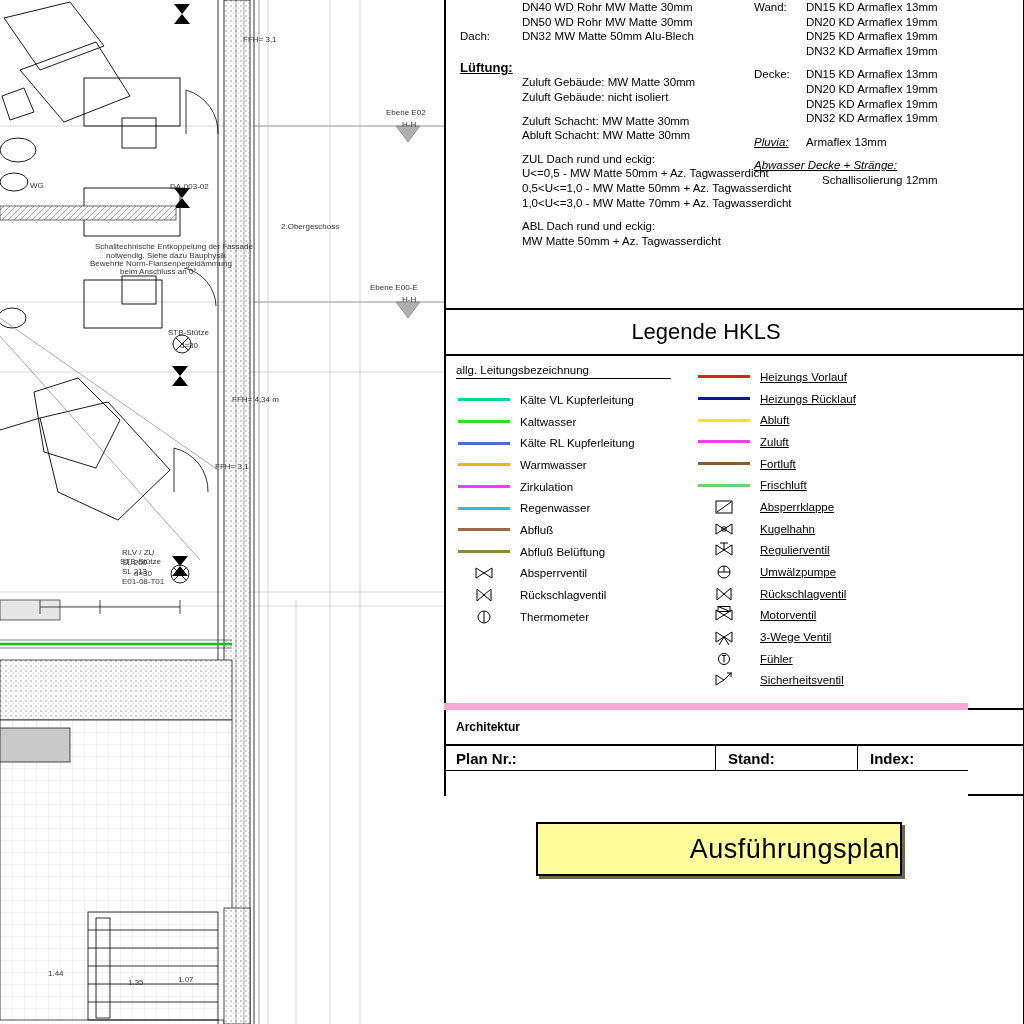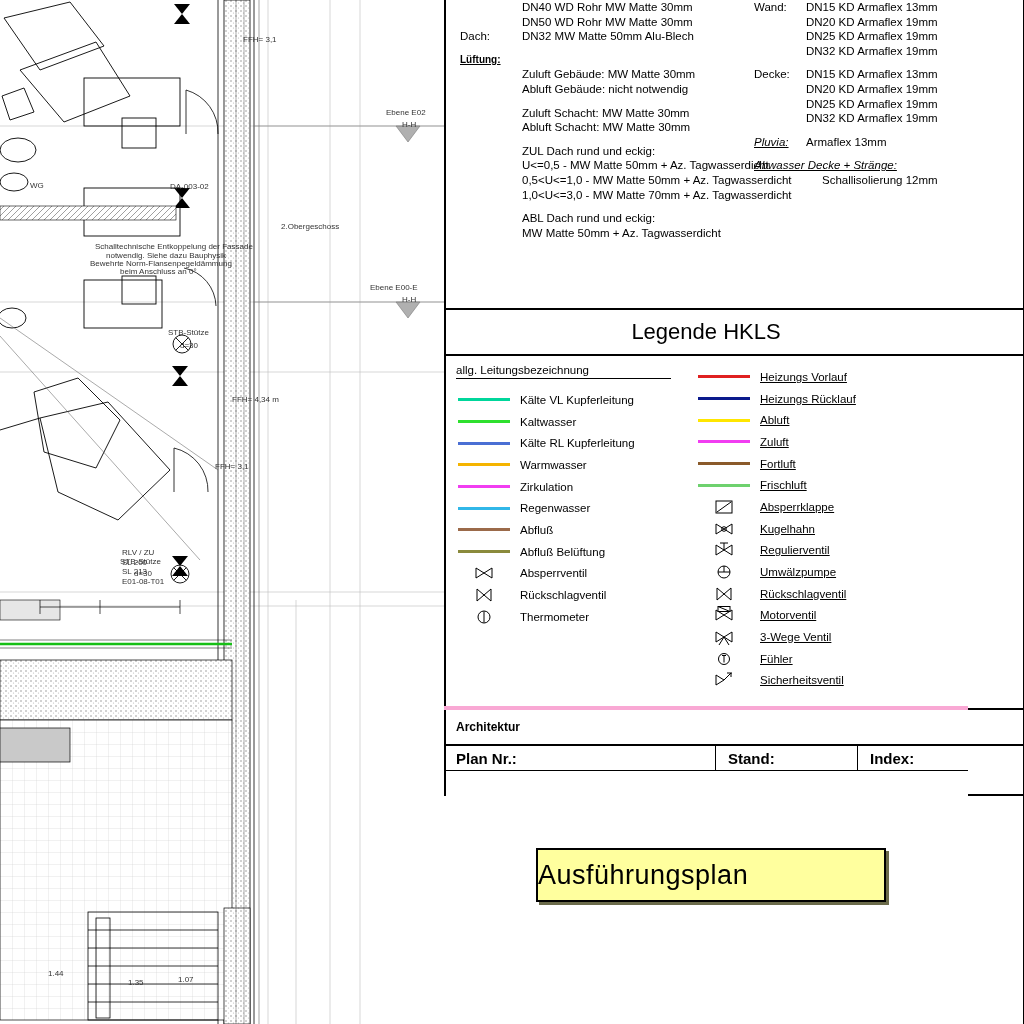--- a/index.html
+++ b/index.html
@@ -52,24 +52,25 @@
     position: absolute;
     left: 310px; top: 0px;
     width: 262px;
   }
   .note-line {
     font-size: 11.5px;
     line-height: 14.6px;
     white-space: pre;
   }
   .note-head {
-    font-size: 10px;
+    font-size: 13px;
     line-height: 14.6px;
     font-weight: bold;
     text-decoration: underline;
+    margin-top: 8px;
   }
   .note-ital {
     font-size: 11.5px;
     line-height: 14.6px;
     font-style: italic;
     text-decoration: underline;
   }
   .note-gap { height: 9px; }
   .lbl-col {
     display: inline-block;
@@ -102,21 +103,21 @@
     border-bottom: 2px solid #000;
     box-sizing: border-box;
   }
 
   
   .legend-body {
     position: absolute;
     left: 0; top: 356px;
     width: 524px;
     height: 354px;
-    border-bottom: 4px solid #f9a8d4;
+    border-bottom: 7px solid #f9a8d4;
     box-sizing: border-box;
   }
   .legend-body-fill {
     position: absolute;
     left: 524px; top: 356px;
     width: 56px; height: 354px;
     border-bottom: 2px solid #000;
     box-sizing: border-box;
   }
   .leg-col-a { position: absolute; left: 12px; top: 8px; width: 240px; }
@@ -203,29 +204,30 @@
     left: 524px; top: 746px;
     width: 56px; height: 50px;
     border-bottom: 2px solid #000;
     box-sizing: border-box;
   }
 
   
   .stamp {
     position: absolute;
     left: 92px;
-    top: 848px;
+    top: 822px;
     width: 346px;
     height: 50px;
     background: #ffff9e;
     border: 2px solid #000;
     box-shadow: 3px 3px 0 #6b6b4a;
     display: flex;
     align-items: center;
-    justify-content: flex-start;
+    justify-content: flex-end;
+    padding-left: 16px;
   }
   .stamp span { font-size: 27px; letter-spacing: 0.5px; }
 
   
   .panel-right-rule {
     position: absolute;
     left: 579px; top: 0;
     width: 0; height: 1024px;
     border-left: 1px solid #000;
   }
@@ -408,21 +410,21 @@
   <div class="panel-right-rule"></div>
 
   <div class="notes">
     <div class="col-left" id="notes-left">
         <div class="note-line"><span class="lbl-col"></span><span>DN40 WD Rohr MW Matte 30mm</span></div>
         <div class="note-line"><span class="lbl-col"></span><span>DN50 WD Rohr MW Matte 30mm</span></div>
         <div class="note-line"><span class="lbl-col">Dach:</span><span>DN32 MW Matte 50mm Alu-Blech</span></div>
         <div class="note-gap"></div>
         <div class="note-head">Lüftung:</div>
         <div class="note-line"><span class="lbl-col"></span><span>Zuluft Gebäude: MW Matte 30mm</span></div>
-        <div class="note-line"><span class="lbl-col"></span><span>Abluft Gebäude: nicht notwendig</span></div>
+        <div class="note-line"><span class="lbl-col"></span><span>Zuluft Gebäude: nicht isoliert</span></div>
         <div class="note-gap"></div>
         <div class="note-line"><span class="lbl-col"></span><span>Zuluft Schacht: MW Matte 30mm</span></div>
         <div class="note-line"><span class="lbl-col"></span><span>Abluft Schacht: MW Matte 30mm</span></div>
         <div class="note-gap"></div>
         <div class="note-line"><span class="lbl-col"></span><span>ZUL Dach rund und eckig:</span></div>
         <div class="note-line"><span class="lbl-col"></span><span>U&lt;=0,5 - MW Matte 50mm + Az. Tagwasserdicht</span></div>
         <div class="note-line"><span class="lbl-col"></span><span>0,5&lt;U&lt;=1,0 - MW Matte 50mm + Az. Tagwasserdicht</span></div>
         <div class="note-line"><span class="lbl-col"></span><span>1,0&lt;U&lt;=3,0 - MW Matte 70mm + Az. Tagwasserdicht</span></div>
         <div class="note-gap"></div>
         <div class="note-line"><span class="lbl-col"></span><span>ABL Dach rund und eckig:</span></div>

